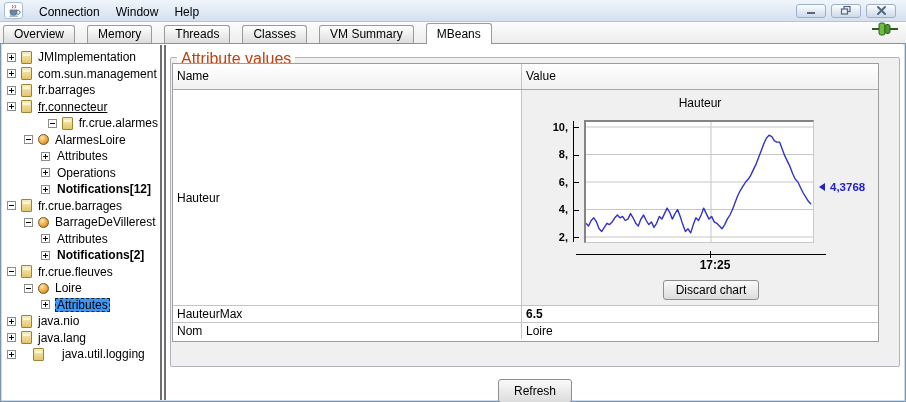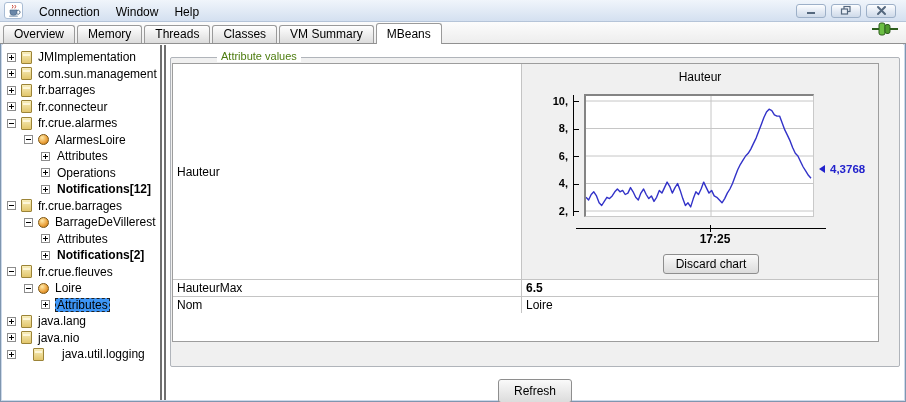--- a/index.html
+++ b/index.html
@@ -18,21 +18,21 @@
   .winbtn { width:30px; height:14px; border:1px solid #9db0c8; border-radius:3px;
             background:linear-gradient(#fdfeff,#e2e9f3 55%,#cfdae9);
             display:flex; align-items:center; justify-content:center; }
 
   
   .tabstrip { position:absolute; top:22px; left:0; right:0; height:22px;
               background:linear-gradient(#fcfcfc,#ededed); border-bottom:1px solid #919191;
               display:flex; align-items:flex-end; padding-left:3px; }
   .tab { height:18px; padding:0 10px; font-size:12px; line-height:17px; color:#000;
          background:linear-gradient(#ffffff,#dcdcdc); border:1px solid #9a9a9a; border-bottom:none;
-         border-radius:3px 3px 0 0; margin-right:2px; }
+         border-radius:3px 3px 0 0; margin-right:12px; }
   .tab.sel { height:21px; background:#fff; margin-bottom:-1px; z-index:3; position:relative; line-height:20px; }
   .plug { margin-left:auto; margin-right:8px; margin-bottom:3px; }
 
   
   .content { position:absolute; top:45px; left:2px; right:2px; bottom:2px; background:#fff; }
 
   
   .tree { position:absolute; left:0; top:0; width:158px; bottom:0; background:#fff; overflow:hidden; padding-top:4px; }
   .sp1 { position:absolute; left:158px; top:0; bottom:0; width:2px; background:#6f6f6f; }
   .sp2 { position:absolute; left:162px; top:0; bottom:0; width:2px; background:#6f6f6f; }
@@ -49,21 +49,21 @@
                  background:radial-gradient(circle at 35% 30%, #ffe9a8, #eaa03a 60%, #b86f12);
                  border:1px solid #7d5510; }
   .tlabel { padding:0 2px; }
   .tlabel.b { font-weight:bold; }
   .trow.sel .tlabel { background:#3d95f5; outline:1px dashed #222; outline-offset:-1px; }
 
   
   .right { position:absolute; left:164px; right:0; top:0; bottom:0; background:#fff; }
   .groupbox { position:absolute; left:4px; right:4px; top:12px; height:310px;
               background:#f0f0f0; border:1px solid #b0b4ba; border-radius:2px; }
-  .gb-label { position:absolute; top:-8px; left:6px; background:#fff; padding:0 4px; font-size:11px; color:#4d7c0f;margin-left:40px; }
+  .gb-label { position:absolute; top:-8px; left:6px; background:#fff; padding:0 4px; font-size:16px; color:#c2410c; }
 
   .attr-table { position:absolute; left:1px; top:5px; width:707px; height:279px;
                 border:1px solid #9d9d9d; background:#fff; font-size:12px; }
   .tr { display:flex; }
   .td, .th { overflow:hidden; white-space:nowrap; }
   .cname { width:349px; border-right:1px solid #c4c4c4; padding-left:4px; }
   .cvalue { width:356px; padding-left:4px; }
   .thead { height:26px; border-bottom:1px solid #a8a8a8; background:linear-gradient(#ffffff,#f1f1f1); }
   .thead .th { line-height:25px; }
   .row-chart { height:215px; }
@@ -152,26 +152,26 @@
         <div class="trow" style="padding-left: 5px;">
           <span class="toggle plus"></span>
           <span class="ticon folder"></span>
           <span class="tlabel">com.sun.management</span>
         </div>
         <div class="trow" style="padding-left: 5px;">
           <span class="toggle plus"></span>
           <span class="ticon folder"></span>
           <span class="tlabel">fr.barrages</span>
         </div>
-        <div class="trow" style="padding-left: 5px;">
+        <div class="trow" style="padding-left: 5px; text-decoration: underline;">
           <span class="toggle plus"></span>
           <span class="ticon folder"></span>
           <span class="tlabel">fr.connecteur</span>
         </div>
-        <div class="trow" style="padding-left: 5px;">
+        <div class="trow" style=" justify-content: flex-end;">
           <span class="toggle minus"></span>
           <span class="ticon folder"></span>
           <span class="tlabel">fr.crue.alarmes</span>
         </div>
         <div class="trow" style="padding-left: 22px;">
           <span class="toggle minus"></span>
           <span class="ticon mbean"></span>
           <span class="tlabel">AlarmesLoire</span>
         </div>
         <div class="trow" style="padding-left: 39px;">
@@ -214,41 +214,45 @@
           <span class="ticon mbean"></span>
           <span class="tlabel">Loire</span>
         </div>
         <div class="trow sel" style="padding-left: 39px;">
           <span class="toggle plus"></span>
           <span class="tlabel">Attributes</span>
         </div>
         <div class="trow" style="padding-left: 5px;">
           <span class="toggle plus"></span>
           <span class="ticon folder"></span>
+          <span class="tlabel">java.nio</span>
+        </div>
+        <div class="trow" style="padding-left: 5px;">
+          <span class="toggle plus"></span>
+          <span class="ticon folder"></span>
           <span class="tlabel">java.lang</span>
-        </div>
-        <div class="trow" style="padding-left: 5px;">
-          <span class="toggle plus"></span>
-          <span class="ticon folder"></span>
-          <span class="tlabel">java.nio</span>
         </div>
         <div class="trow" style="padding-left: 5px; gap: 12px;">
           <span class="toggle plus"></span>
           <span class="ticon folder"></span>
           <span class="tlabel">java.util.logging</span>
         </div>
       </div>
     <div class="sp1"></div>
     <div class="sp2"></div>
 
     <div class="right">
       <div class="groupbox">
         <span class="gb-label">Attribute values</span>
 
         <div class="attr-table">
+          <div class="tr thead">
+            <div class="th cname">Name</div>
+            <div class="th cvalue">Value</div>
+          </div>
 
           <div class="tr row-chart">
             <div class="td cname">Hauteur</div>
             <div class="td cvalue chartcell">
               <div class="chart-title">Hauteur</div>
               <div id="yaxis">
                   <div class="yline"></div>
                   <div class="ylb" style="top: 29.5px;">10,</div>
                   <div class="ytk" style="top: 37px;"></div>
                   <div class="ylb" style="top: 57px;">8,</div>
@@ -267,21 +271,21 @@
                     <line x1="0" y1="60.0" x2="227" y2="60.0" stroke="#c6c6c6"></line>
                     <line x1="0" y1="87.5" x2="227" y2="87.5" stroke="#c6c6c6"></line>
                     <line x1="0" y1="115.0" x2="227" y2="115.0" stroke="#c6c6c6"></line>
                     <line x1="125" y1="0" x2="125" y2="120" stroke="#c6c6c6"></line>
                     <polyline points="0.0,101.3 2.6,104.0 5.2,98.5 7.8,95.8 10.5,99.9 13.1,106.8 15.7,109.5 18.3,105.4 20.9,101.3 23.5,102.6 26.2,99.9 28.8,95.8 31.4,93.0 34.0,95.8 36.6,94.4 39.2,98.5 41.9,97.1 44.5,91.6 47.1,95.8 49.7,101.3 52.3,104.0 54.9,97.1 57.6,93.0 60.2,98.5 62.8,102.6 65.4,99.9 68.0,105.4 70.6,101.3 73.3,94.4 75.9,97.1 78.5,91.6 81.1,86.1 83.7,90.3 86.3,97.1 89.0,91.6 91.6,87.5 94.2,94.4 96.8,102.6 99.4,109.5 102.0,106.8 104.7,110.9 107.3,102.6 109.9,95.8 112.5,98.5 115.1,93.0 117.7,86.1 120.3,91.6 123.0,97.1 125.6,94.4 128.2,99.9 130.8,101.3 133.4,104.0 136.0,106.8 138.7,102.6 141.3,97.1 143.9,93.0 146.5,87.5 149.1,80.6 151.7,73.8 154.4,68.3 157.0,64.1 159.6,60.0 162.2,57.3 164.8,53.1 167.4,47.6 170.1,42.1 172.7,35.3 175.3,28.4 177.9,21.5 180.5,16.0 183.1,13.2 185.8,14.6 188.4,18.8 191.0,20.1 193.6,20.1 196.2,27.0 198.8,33.9 201.5,39.4 204.1,44.9 206.7,51.8 209.3,57.3 211.9,60.0 214.5,65.5 217.2,71.0 219.8,75.1 222.4,79.3 225.0,82.3" fill="none" stroke="#3232c8" stroke-width="1.4" stroke-linejoin="round"></polyline>
                   </svg>
               </div>
               <div class="xline"></div>
               <div class="xtick"></div>
               <div class="xlabel">17:25</div>
-              <div class="marker" id="marker" style="top: 99px;">
+              <div class="marker" id="marker" style="top: 91px;">
                 <span class="tri"></span>
                 <span>4,3768</span>
               </div>
               <button class="btn discard">Discard chart</button>
             </div>
           </div>
 
           <div class="tr row-s">
             <div class="td cname">HauteurMax</div>
             <div class="td cvalue bold">6.5</div>

